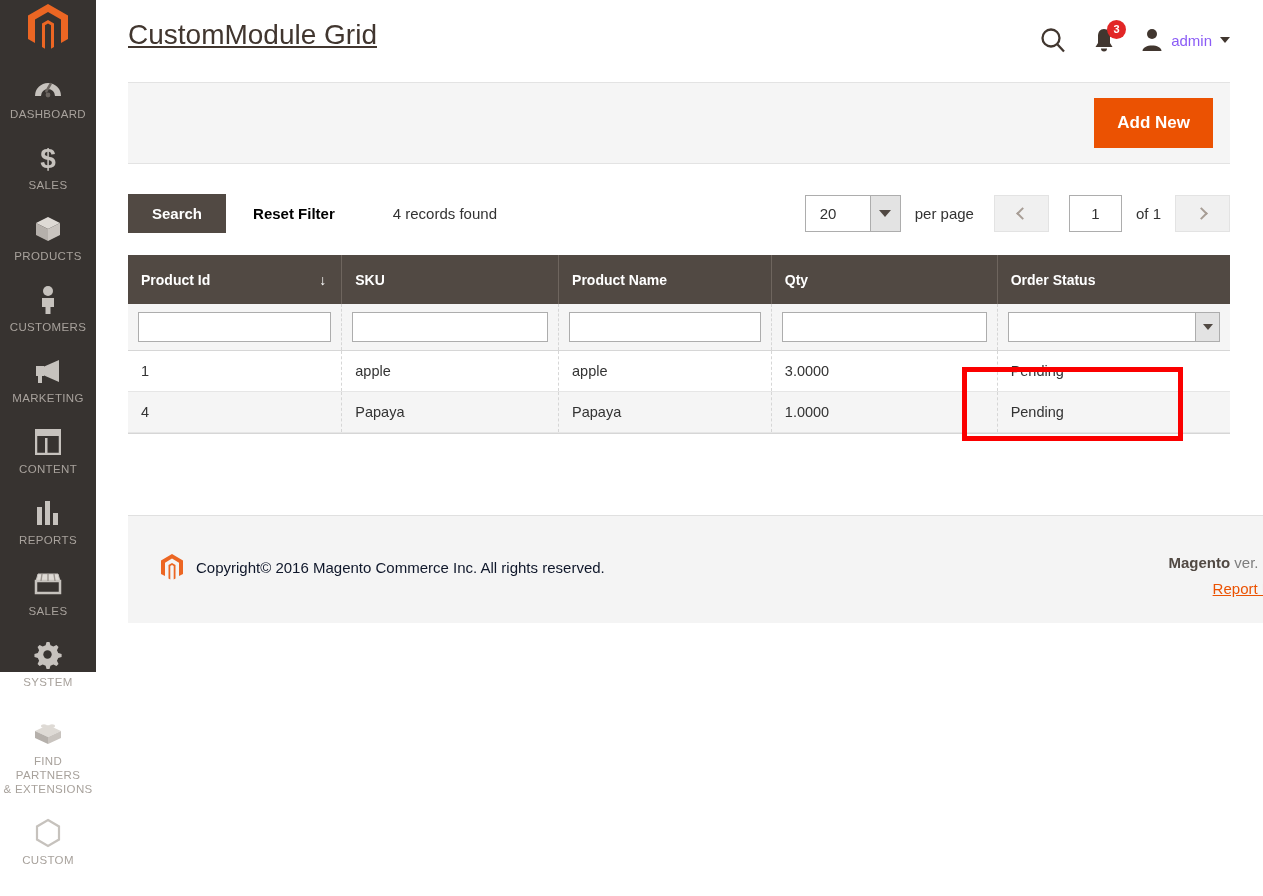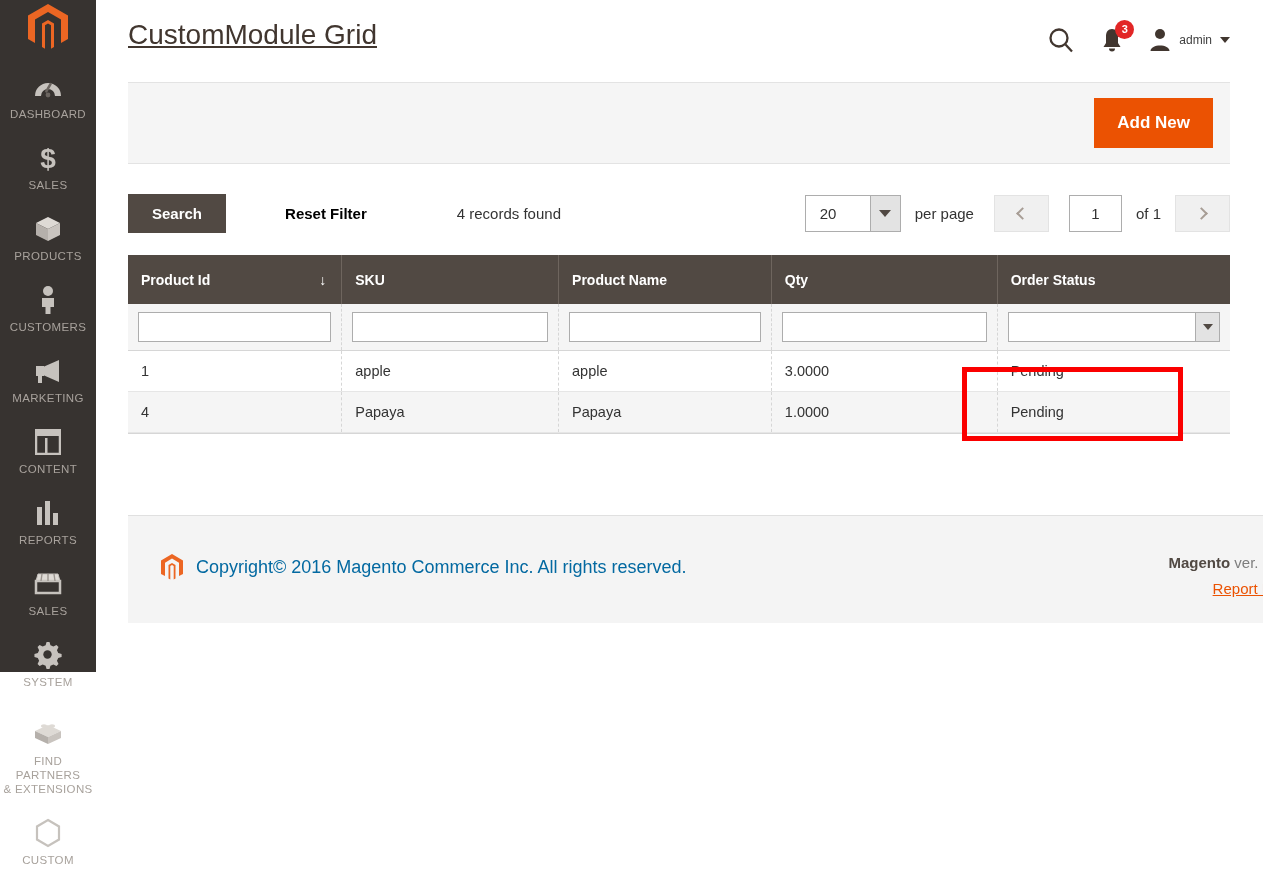--- a/index.html
+++ b/index.html
@@ -41,39 +41,38 @@
   .page-title { font-size: 28px; color: #41362f; font-weight: 400; line-height: 42px; text-decoration: underline; }
   .header-tools { display: flex; align-items: center; gap: 26px; padding-top: 12px; }
   .icon-btn { cursor: pointer; display: flex; align-items: center; justify-content: center; position: relative; }
   .badge {
     position: absolute; top: -8px; right: -11px;
     background: #e22626; color: #fff; border-radius: 50%;
     min-width: 19px; height: 19px; font-size: 11px; font-weight: bold;
     display: flex; align-items: center; justify-content: center;
   }
   .admin-menu { display: flex; align-items: center; gap: 8px; cursor: pointer; }
-  .admin-name { font-size: 12px; color: #404040; }
+  .admin-name { font-size: 15px; color: #8b5cf6; }
   .caret-down { width: 0; height: 0; border-left: 5px solid transparent; border-right: 5px solid transparent; border-top: 6px solid #41362f; }
 
   .actions-bar {
     margin: 12px 33px 0 32px; height: 82px;
     background: #f5f5f5; border-top: 1px solid #e3e3e3; border-bottom: 1px solid #e3e3e3;
     display: flex; align-items: center; justify-content: flex-end; padding-right: 17px;
   }
   .btn-primary {
     background: #eb5202; color: #ffffff; border: 1px solid #eb5202;
     font-size: 17px; font-weight: bold; padding: 15px 22px;
     cursor: pointer; line-height: 18px;
   }
 
   .grid-wrap { margin: 0 33px 0 32px; }
   .grid-toolbar {
     display: flex; align-items: center;
     padding: 30px 0 22px 0;
-    gap: 32px;
   }
   .btn-search {
     background: #514943; color: #ffffff; border: 1px solid #514943;
     font-size: 15px; font-weight: bold; padding: 10px 23px; cursor: pointer;
   }
   .link-reset { color: #000000; font-size: 15px; font-weight: bold; margin-left: 27px; cursor: pointer; text-decoration: none; }
   .records-found { color: #333333; font-size: 15px; margin-left: 58px; }
   .pager { margin-left: auto; display: flex; align-items: center; }
   .select-box {
     display: flex; align-items: stretch; border: 1px solid #adadad; background: #fff; height: 37px; width: 96px;
@@ -139,21 +138,21 @@
     position: absolute; border: 5px solid #fb0000; pointer-events: none;
   }
 
   
   .footer-area {
     position: absolute; left: 32px; top: 515px; width: 1198px; height: 108px;
     background: #f4f4f4; border-top: 1px solid #e0e0e0;
   }
   .footer-inner { display: flex; align-items: flex-start; justify-content: space-between; padding: 38px 30px 0 32px; }
   .copyright { display: flex; align-items: center; gap: 12px; }
-  .copy-text { font-size: 18px; color: #0369a1; }
+  .copy-text { font-size: 15px; color: #0f172a; }
   .footer-right { text-align: right; }
   .ver-line { font-size: 15px; color: #7d7d7d; }
   .ver-line b { color: #514943; }
   .report-bugs { font-size: 15px; color: #eb5202; text-decoration: underline; cursor: pointer; display: inline-block; margin-top: 9px; }
 </style>
 </head>
 <body>
 
 <div class="app">
 

